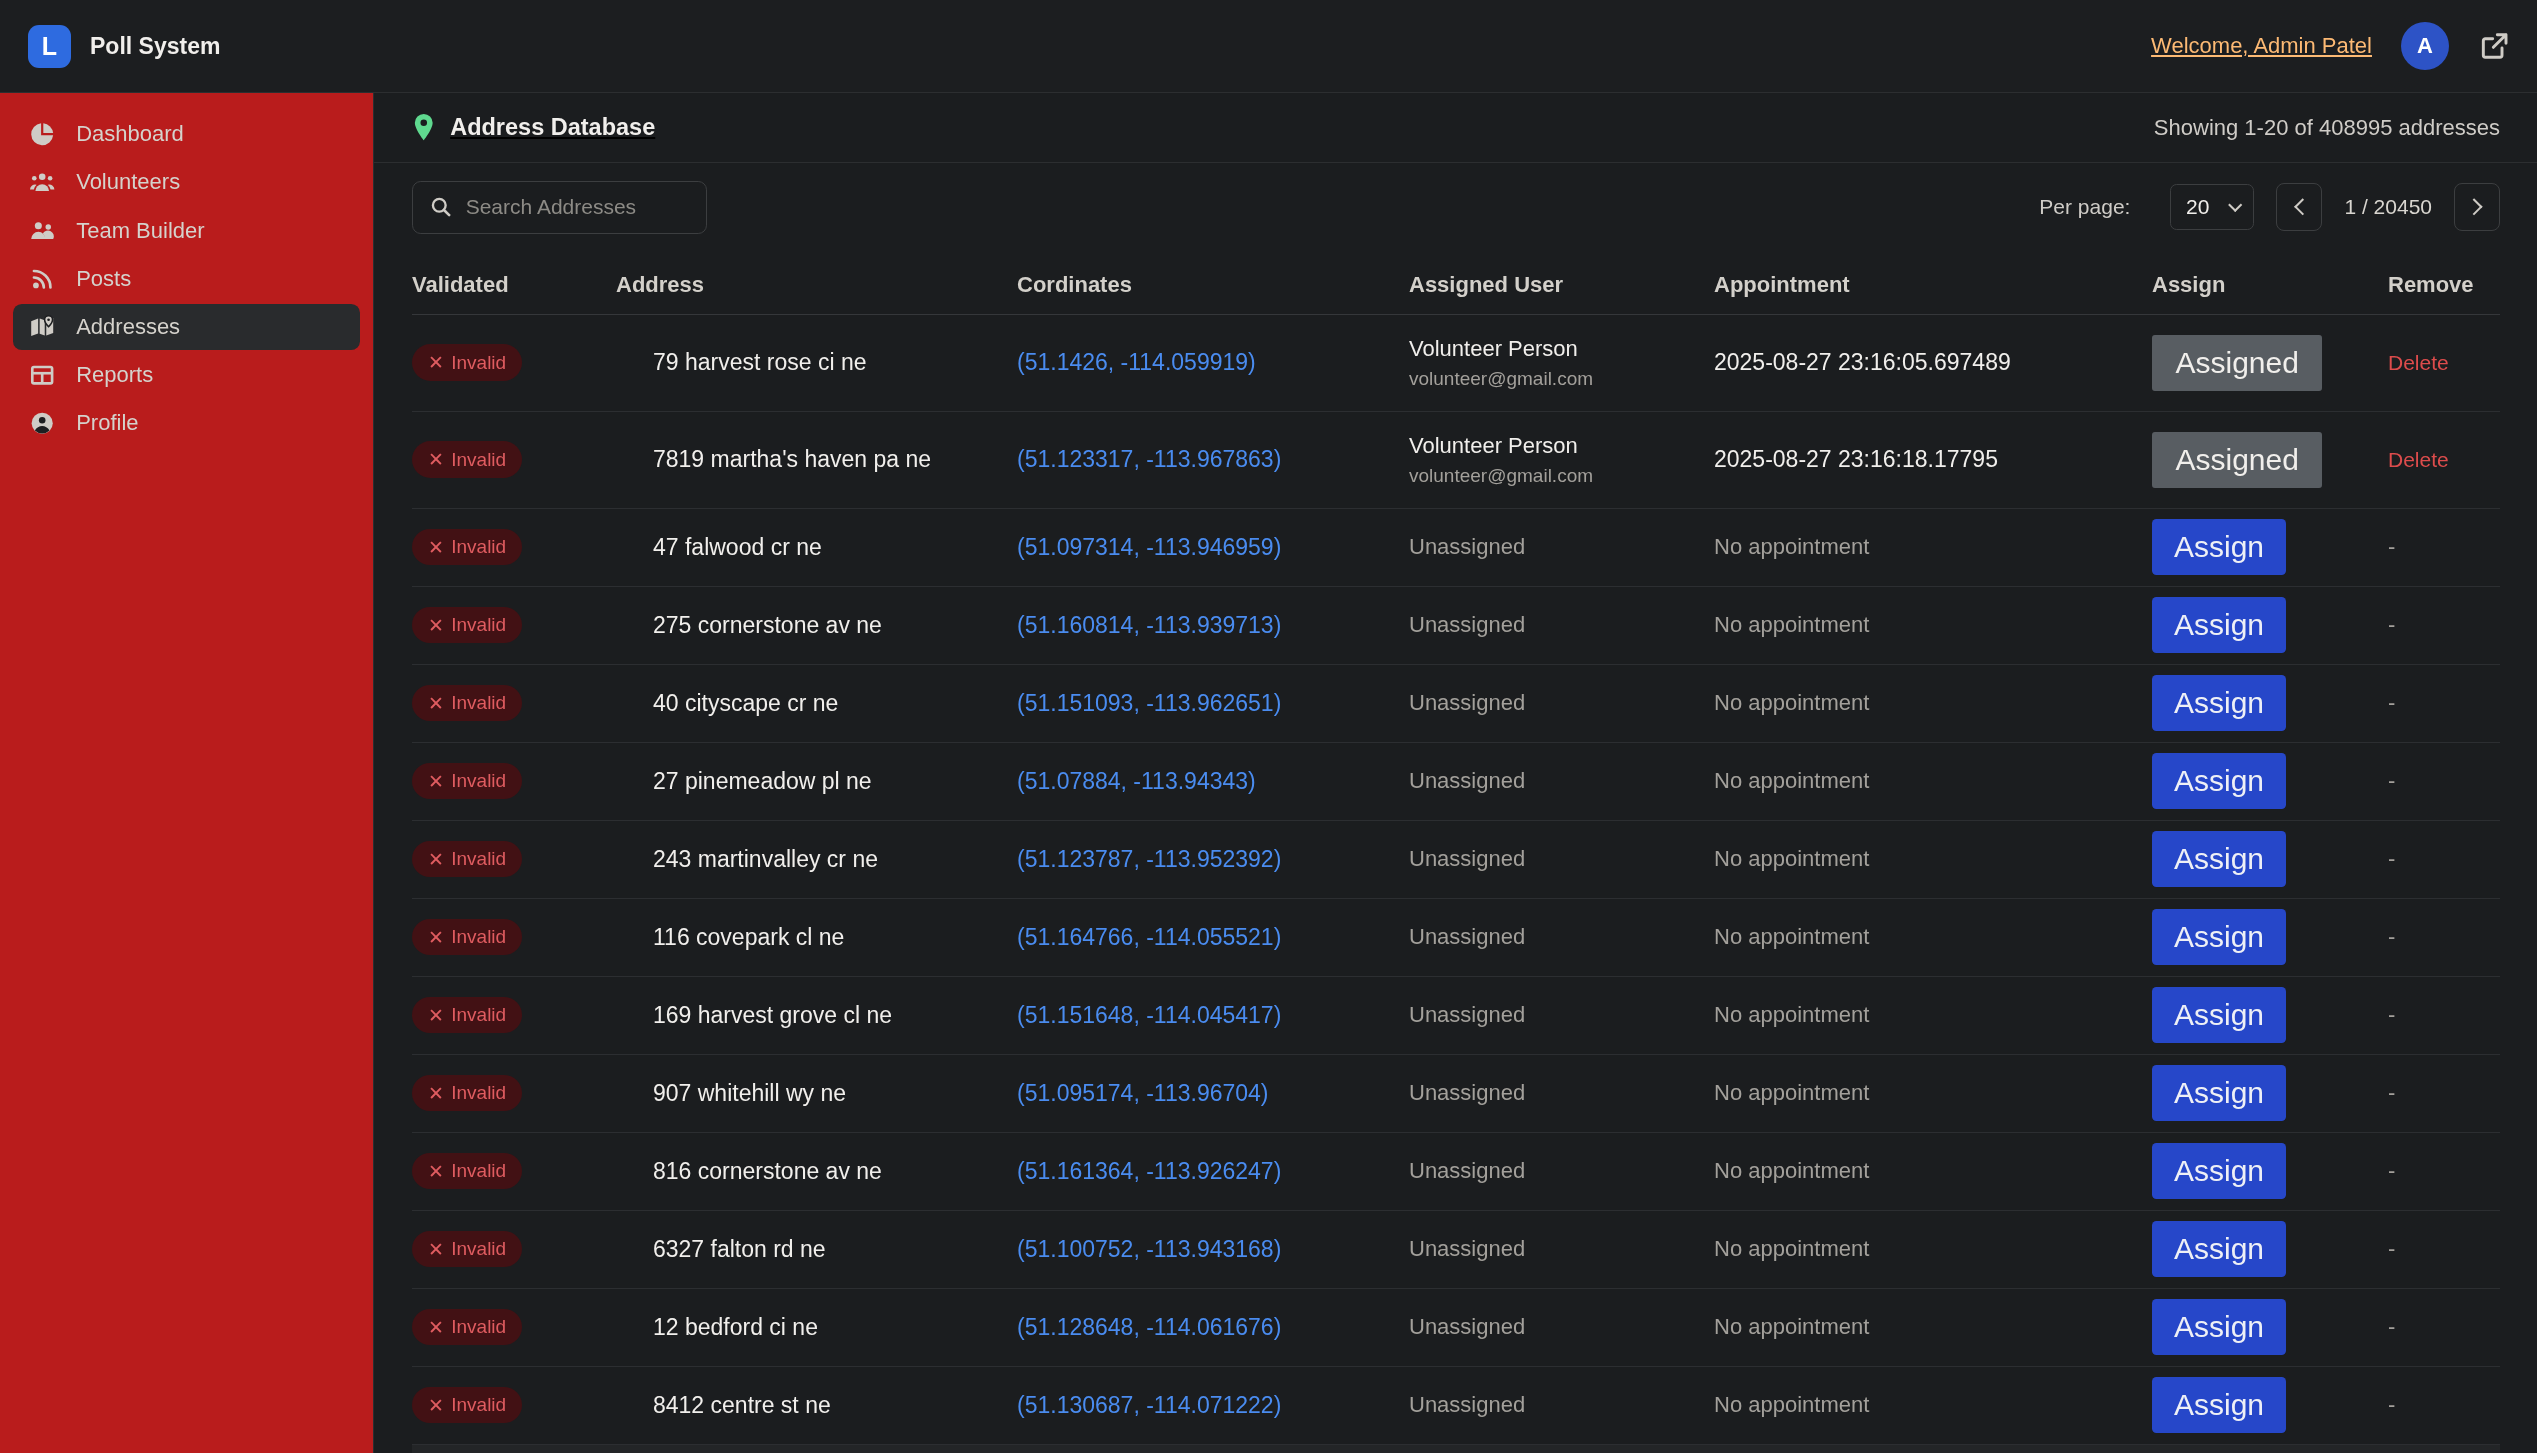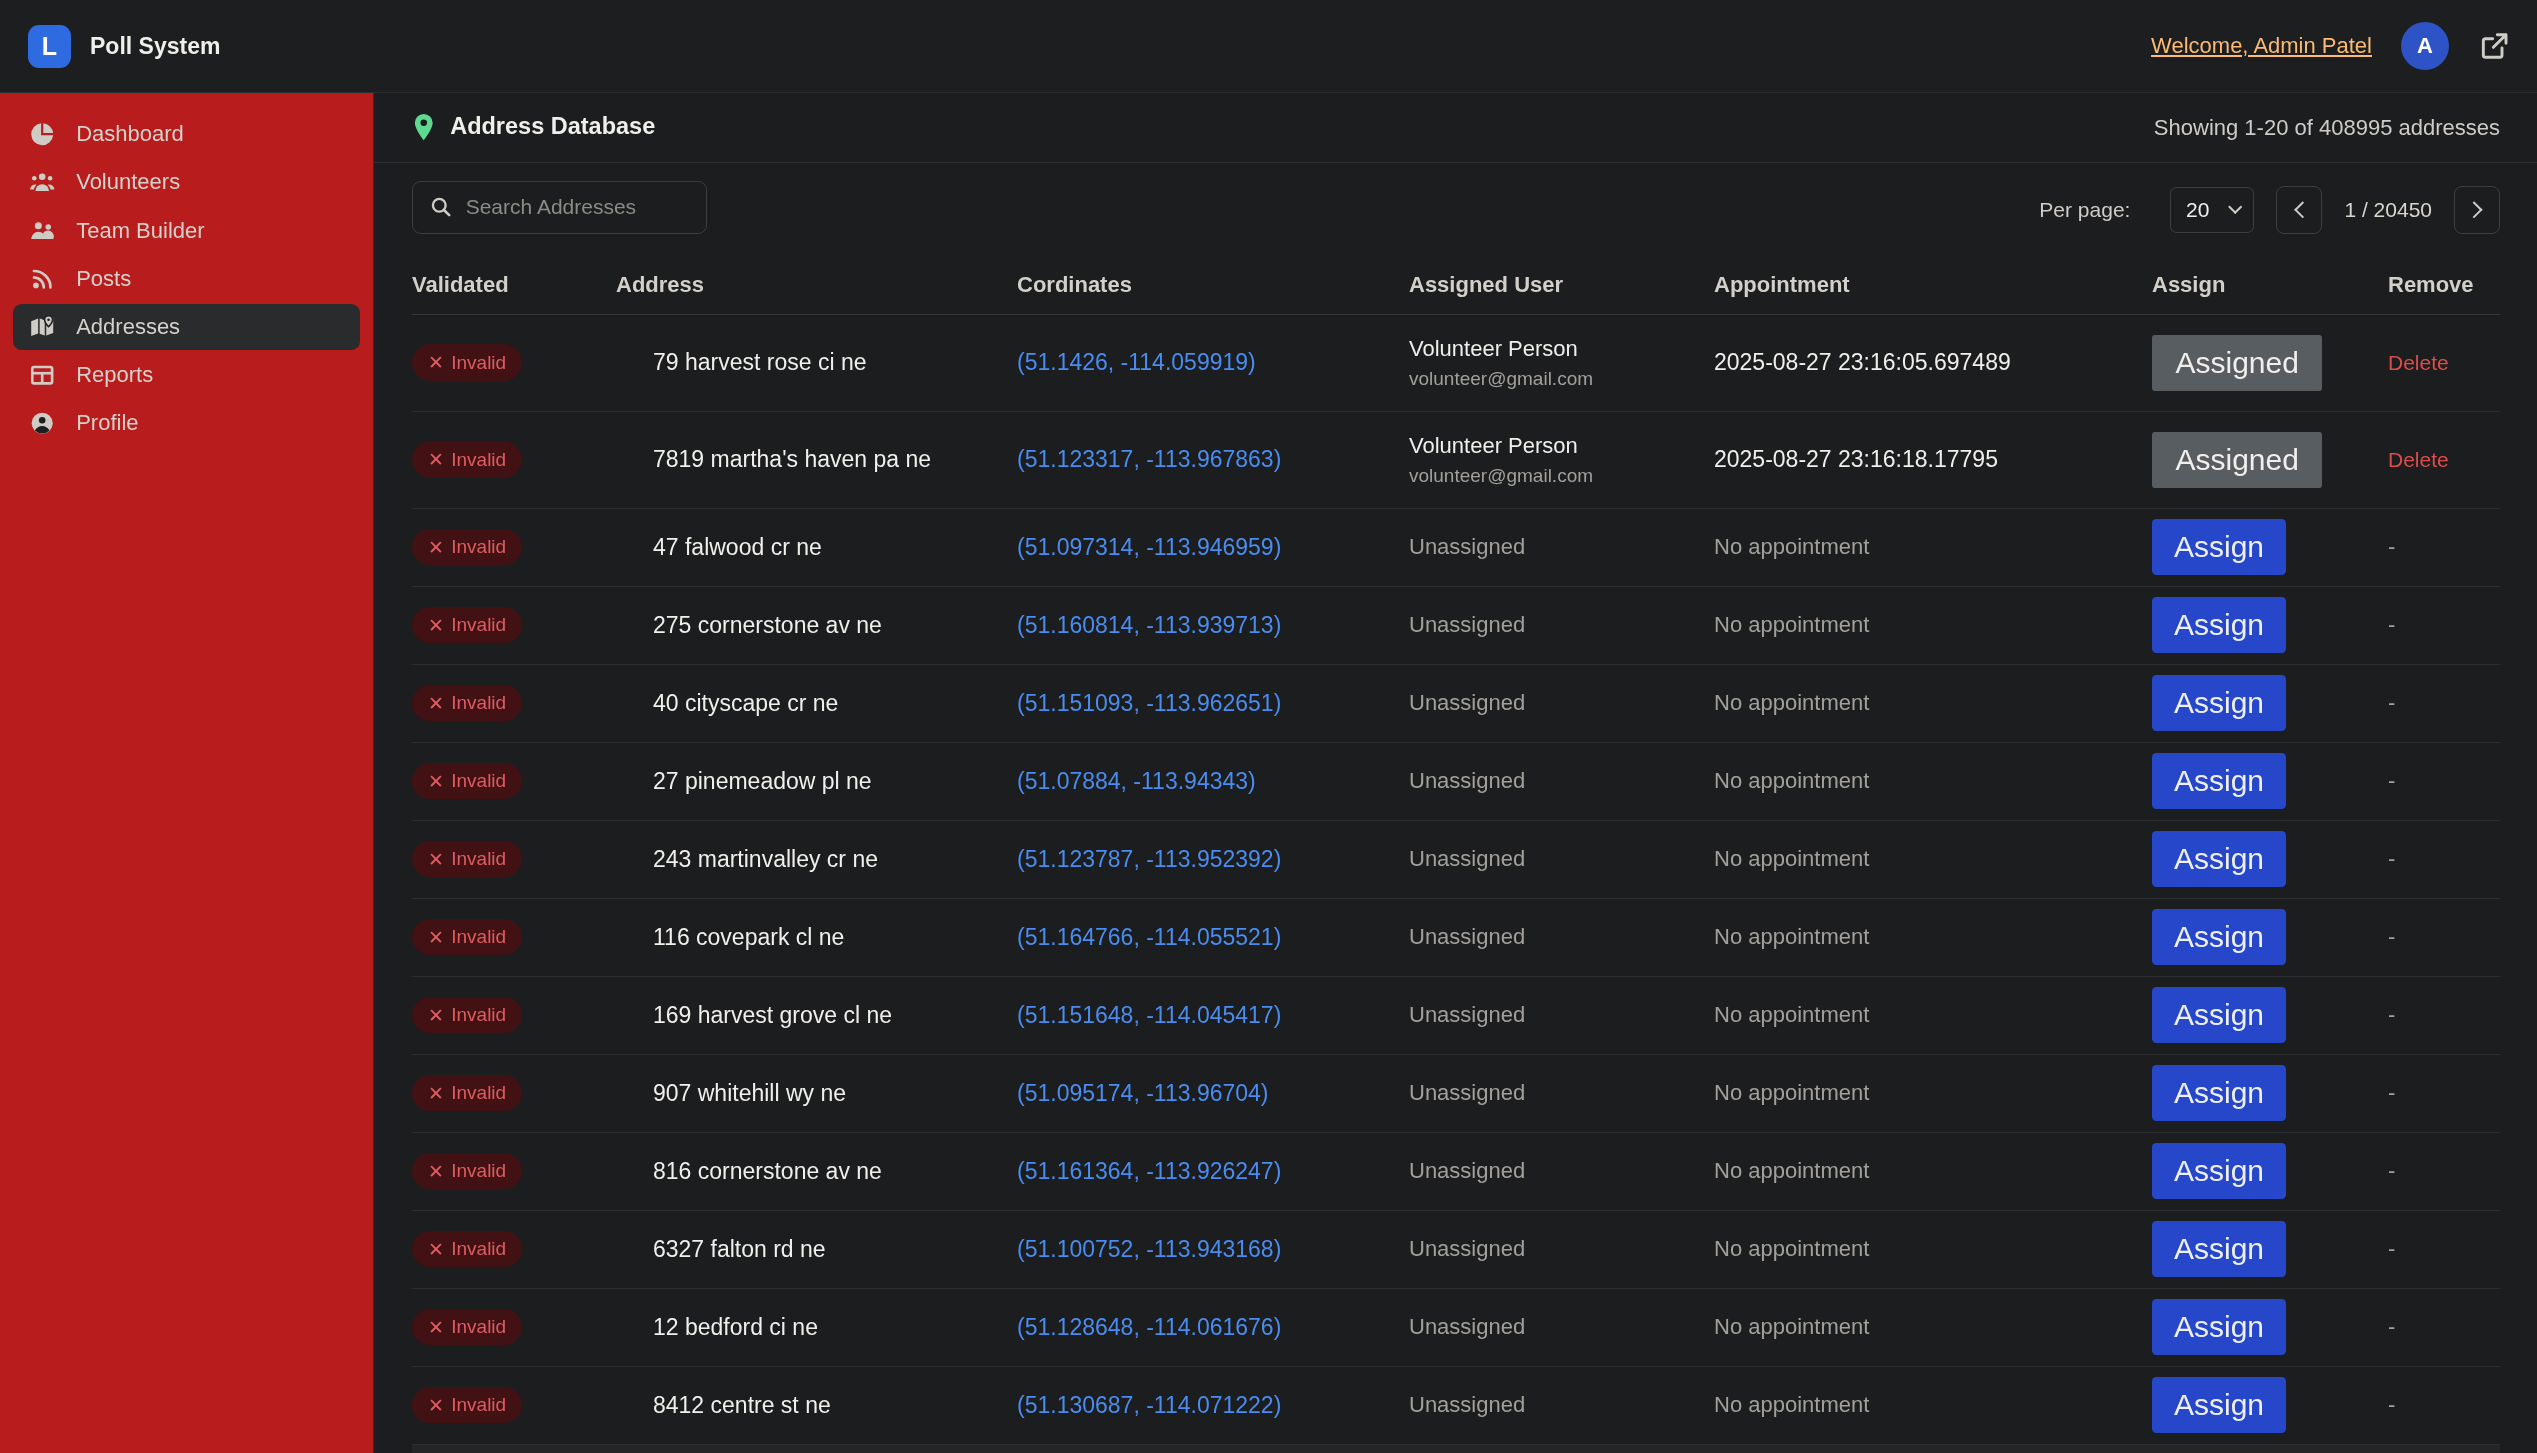--- a/index.html
+++ b/index.html
@@ -27,27 +27,27 @@
               display:flex; align-items:center; gap:20.6px;
               color:#d5d2cc; font-size:22px; cursor:pointer; }
   .nav-item.active { background:#292b2d; }
   .nav-item svg { width:26.4px; height:26.4px; flex:none; }
 
   .main { flex:1; background:#1b1d1f; display:flex; flex-direction:column; overflow:hidden; }
 
   
   .section-header { height:70px; display:flex; align-items:center; justify-content:space-between;
                     padding:0 38px; border-bottom:1.5px solid #2c2e30; }
-  .sh-left { display:flex; align-items:flex-start; gap:14.7px; }
+  .sh-left { display:flex; align-items:center; gap:14.7px;text-decoration:underline; }
   .sh-left svg { width:23.5px; height:29px; }
   .page-title { color:#f1efec; font-size:23.5px; font-weight:bold; }
   .showing { color:#cfccc7; font-size:22px; }
 
   
-  .toolbar { padding:17.6px 38px 0; display:flex; align-items:flex-end; justify-content:space-between; }
+  .toolbar { padding:17.6px 38px 0; display:flex; align-items:center; justify-content:space-between; }
   .search { width:295px; height:53px; border:1.5px solid #3c3e40; border-radius:8.8px;
             display:flex; align-items:center; gap:13.2px; padding:0 16px; background:transparent; }
   .search svg { width:23.5px; height:23.5px; flex:none; }
   .search input { flex:1; min-width:0; background:transparent; border:none; outline:none;
                   color:#d9d6d0; font-size:21px; font-family:"Liberation Sans", sans-serif; }
   .search input::placeholder { color:#8d8b86; }
   .pager { display:flex; align-items:center; gap:22px; }
   .per-label { color:#cfccc7; font-size:21px; margin-right:18px; }
   .select { width:84px; height:46px; border:1.5px solid #3c3e40; border-radius:6.6px;
             display:flex; align-items:center; justify-content:space-between;

